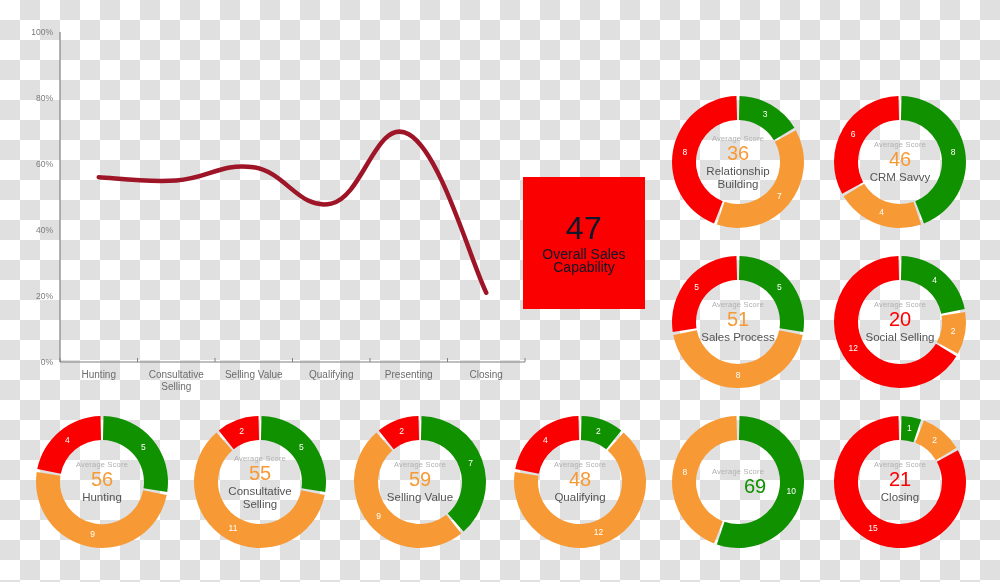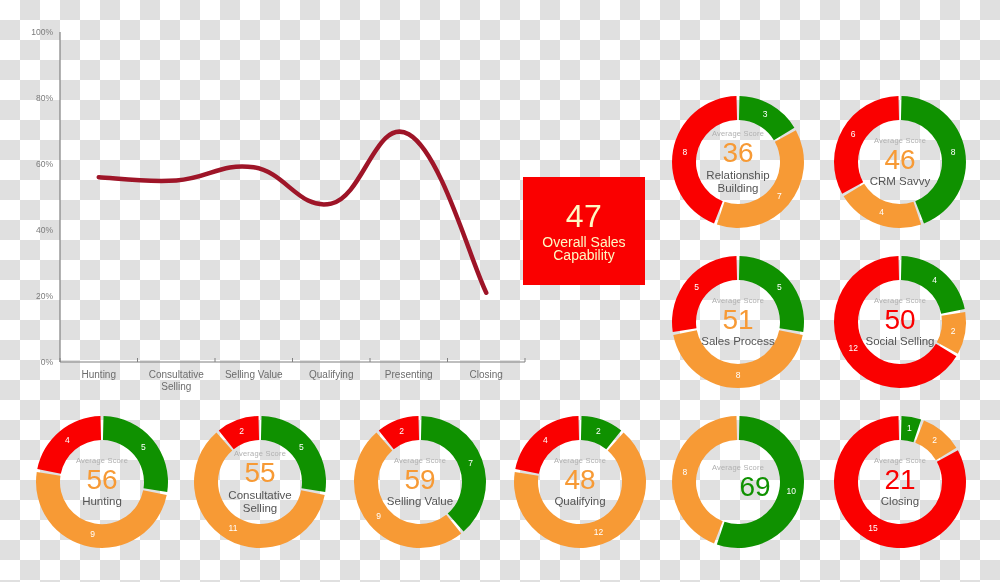--- a/index.html
+++ b/index.html
@@ -42,27 +42,27 @@
     font-family: "Liberation Sans", sans-serif;
     text-anchor: middle;
   }
 
   
   #overall-card {
     position: absolute;
     left: 523px;
     top: 177px;
     width: 122px;
-    height: 108px;
+    height: 132px;
     background: #fa0000;
     display: flex;
     flex-direction: column;
     align-items: center;
     justify-content: center;
-    color: #fef9c3;
+    color: #0f172a;
   }
   #overall-card .big-num {
     font-size: 32px;
     line-height: 1;
     margin-bottom: 4px;
     letter-spacing: 0.5px;
   }
   #overall-card .cap-label {
     font-size: 14px;
     line-height: 13px;
@@ -88,21 +88,21 @@
     justify-content: center;
     pointer-events: none;
   }
   .avg-label {
     font-size: 7.5px;
     color: #b0b0b0;
     letter-spacing: 0.2px;
     margin-bottom: 0px;
   }
   .score-num {
-    font-size: 28px;
+    font-size: 20px;
     line-height: 1.05;
     font-weight: normal;
   }
   .score-num.orange { color: #f79a35; }
   .score-num.red    { color: #fa0000; }
   .score-num.green  { color: #0f9100; margin-left: 34px; }
   .donut-name {
     font-size: 11.5px;
     color: #545454;
     text-align: center;
@@ -301,17 +301,17 @@
       <svg width="140" height="140" viewBox="0 0 140 140">
         <path d="M 71.50 4.02 A 66 66 0 0 1 134.72 57.07 L 111.19 61.77 A 42 42 0 0 0 70.95 28.01 Z" fill="#0f9100"></path>
         <text x="104.71" y="28.63" class="seg-label">4</text>
         <path d="M 135.24 60.02 A 66 66 0 0 1 127.89 101.69 L 106.84 90.17 A 42 42 0 0 0 111.52 63.65 Z" fill="#f79a35"></path>
         <text x="123.18" y="79.38" class="seg-label">2</text>
         <path d="M 126.39 104.29 A 66 66 0 1 1 68.50 4.02 L 69.05 28.01 A 42 42 0 1 0 105.89 91.82 Z" fill="#fa0000"></path>
         <text x="23.23" y="97.00" class="seg-label">12</text>
       </svg>
       <div class="donut-center">
         <div class="avg-label">Average Score</div>
-        <div class="score-num red">50</div>
+        <div class="score-num red">20</div>
         <div class="donut-name">Social Selling</div>
       </div>
     </div>
   </div>
 
 </body></html>

